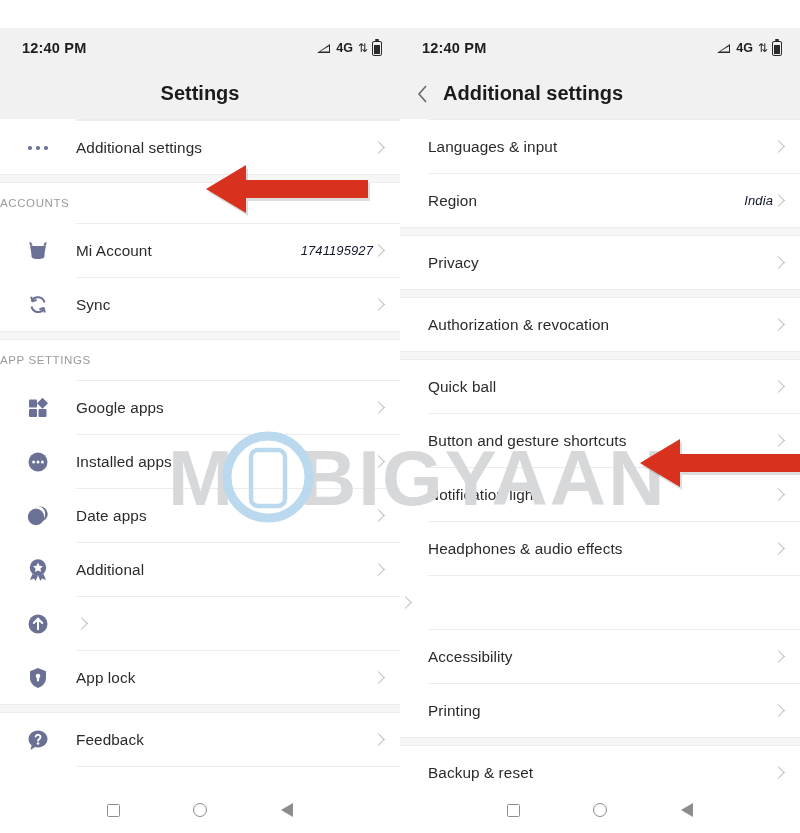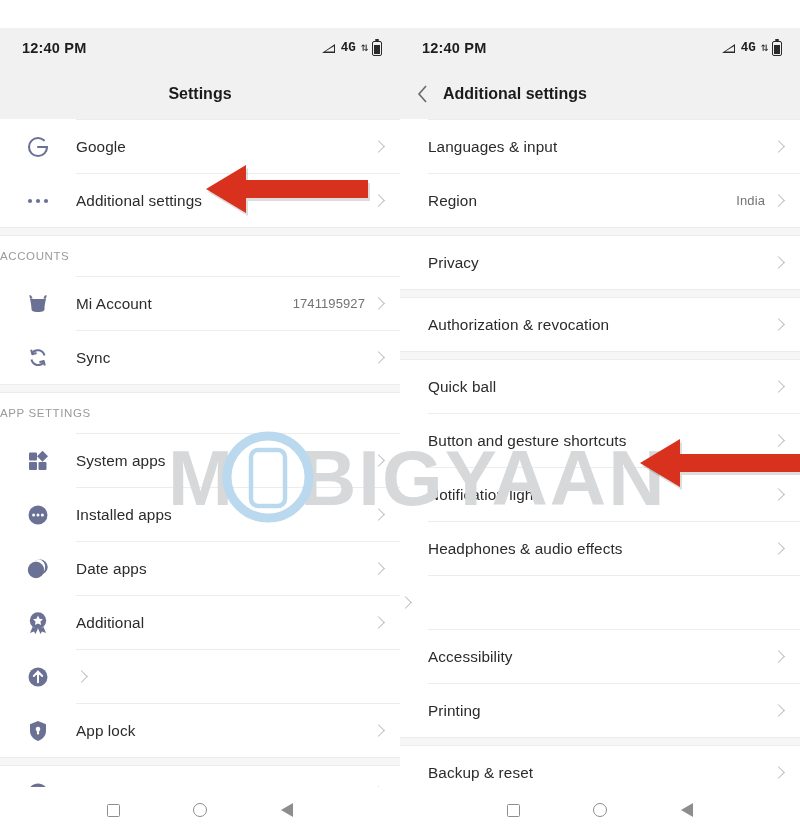--- a/index.html
+++ b/index.html
@@ -13,51 +13,51 @@
   .screen { width: 400px; height: 833px; position: relative; background: #ffffff; overflow: hidden; }
 
   
   .statusbar {
     height: 40px; background: #f1f1f1;
     display: flex; align-items: center; justify-content: space-between;
     padding: 0 18px 0 22px;
     margin-top: 28px;
   }
   .clock { font-size: 14.5px; font-weight: bold; color: #1d1d1d; letter-spacing: .2px; }
-  .status-icons { display: flex; align-items: center; gap: 5px; font-family: Liberation Mono, monospace; }
+  .status-icons { display: flex; align-items: center; gap: 5px; }
   .sig-tri { width: 15px; height: 11px; position: relative; }
   .sig-tri svg { display: block; }
   .net-label { font-size: 12.5px; font-weight: bold; color: #1d1d1d; }
   .data-arrows { font-size: 12px; color: #1d1d1d; line-height: 1; letter-spacing: -1px; }
   .batt { width: 10px; height: 15px; border: 1.6px solid #2a2a2a; border-radius: 2px; position: relative; }
   .batt::before { content:""; position:absolute; top:-3px; left:2.2px; width:4px; height:2px; background:#2a2a2a; border-radius:1px;}
   .batt-fill { position:absolute; left:1px; right:1px; bottom:1px; height:62%; background:#2a2a2a; }
 
   
   .appbar {
     height: 51px; background: #f1f1f1;
     display: flex; align-items: center;
     position: relative;
   }
   .appbar.centered { justify-content: center; }
-  .appbar-title { font-size: 16px; font-weight: bold; color: #1b1b1b; }
+  .appbar-title { font-size: 20px; font-weight: bold; color: #1b1b1b; }
   .appbar.left-title { padding-left: 16px; gap: 14px; }
   .back-chevron { width: 13px; height: 20px; color: #6a6a6a; display:flex; align-items:center; }
 
   
   .list { background: #ffffff; }
   .row {
     height: 53px; display: flex; align-items: center;
     padding: 0 16px 0 0; position: relative; background: #fff;
   }
   .row.with-icon .label { padding-left: 0; }
   .icon-slot { width: 76px; display: flex; align-items: center; justify-content: center; flex: 0 0 76px; }
   .label { font-size: 15.3px; color: #2b2b2b; flex: 1; letter-spacing: .1px; }
   .row.no-icon .label { padding-left: 28px; }
-  .value { font-size: 13px; color: #737373; margin-right: 8px; letter-spacing: .1px; }
+  .value { font-size: 13px; color: #0f172a; margin-right: 0; letter-spacing: .1px; font-style: italic; }
   .chev { width: 11px; height: 11px; flex: 0 0 11px; position: relative; }
   .chev::before {
     content: ""; position: absolute; top: 1px; left: 1px;
     width: 8px; height: 8px;
     border-top: 1.5px solid #bdbdbd; border-right: 1.5px solid #bdbdbd;
     transform: rotate(45deg);
   }
   .divider { height: 1px; background: #ececec; }
   .divider.inset-left { margin-left: 76px; }
   .divider.inset-right { margin-left: 28px; }
@@ -108,31 +108,20 @@
           </span>
       </span>
     </div>
 
     <div class="appbar centered">
       <span class="appbar-title">Settings</span>
     </div>
 
     <div class="list" id="left-list">
         <div class="divider inset-left"></div>
-        <div class="row with-icon">
-            <span class="icon-slot">
-            <svg width="26" height="26" viewBox="0 0 26 26">
-              <path d="M22 13c0 5-3.8 9-9 9s-9-4-9-9 4-9 9-9c2.4 0 4.4.9 5.9 2.3" fill="none" stroke="#6B7194" stroke-width="2.1" stroke-linecap="round"></path>
-                <path d="M13 13h9" fill="none" stroke="#6B7194" stroke-width="2.1" stroke-linecap="round"></path>
-            </svg>
-          </span>
-            <span class="label">Google</span>
-
-            <span class="chev"></span>
-          </div>
         <div class="divider inset-left"></div>
         <div class="row with-icon">
             <span class="icon-slot">
             <svg width="26" height="26" viewBox="0 0 26 26">
               <circle cx="5" cy="13" r="2.1" fill="#6B7194"></circle>
                 <circle cx="13" cy="13" r="2.1" fill="#6B7194"></circle>
                 <circle cx="21" cy="13" r="2.1" fill="#6B7194"></circle>
             </svg>
           </span>
             <span class="label">Additional settings</span>
@@ -173,21 +162,21 @@
         <div class="divider inset-left"></div>
         <div class="row with-icon">
             <span class="icon-slot">
             <svg width="26" height="26" viewBox="0 0 26 26">
               <rect x="4" y="4.5" width="8" height="8" rx="1" fill="#6B7194"></rect>
                 <rect x="4" y="14" width="8" height="8" rx="1" fill="#6B7194"></rect>
                 <rect x="13.5" y="14" width="8" height="8" rx="1" fill="#6B7194"></rect>
                 <path d="M17.5 2.8 L23 8.3 L17.5 13.8 L12 8.3 Z" fill="#6B7194"></path>
             </svg>
           </span>
-            <span class="label">System apps</span>
+            <span class="label">Google apps</span>
 
             <span class="chev"></span>
           </div>
         <div class="divider inset-left"></div>
         <div class="row with-icon">
             <span class="icon-slot">
             <svg width="26" height="26" viewBox="0 0 26 26">
               <circle cx="13" cy="13" r="9.5" fill="#6B7194"></circle>
                 <circle cx="8.6" cy="13" r="1.5" fill="#fff"></circle>
                 <circle cx="13" cy="13" r="1.5" fill="#fff"></circle>

